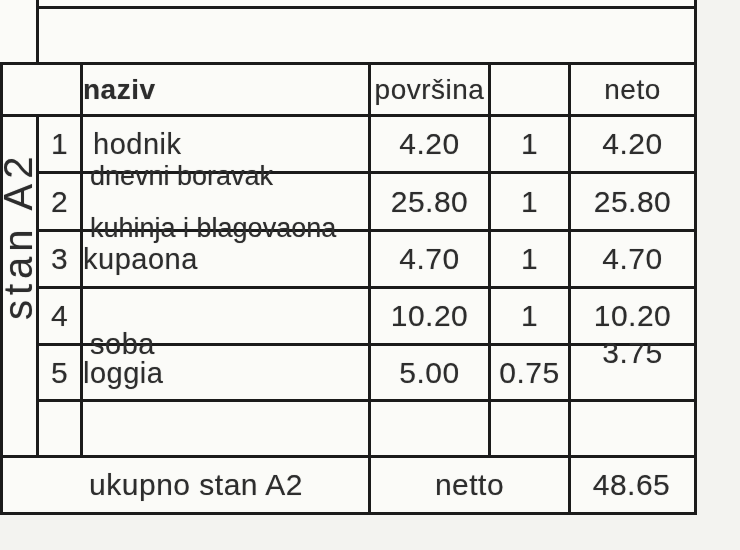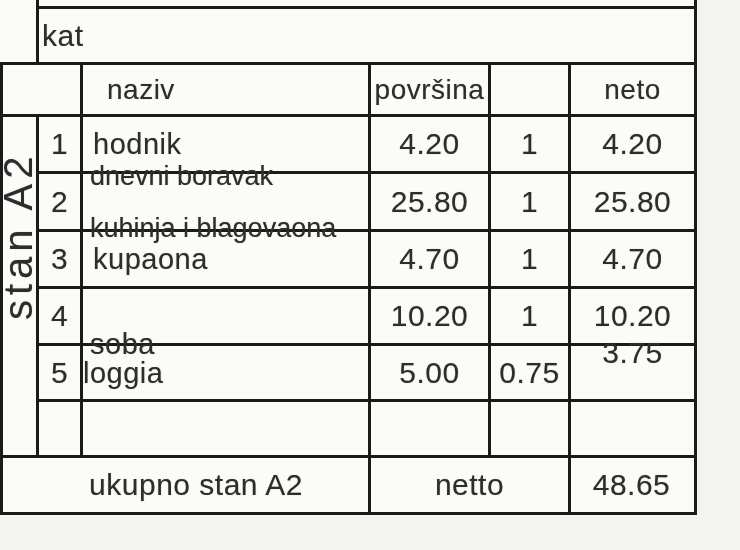--- a/index.html
+++ b/index.html
@@ -55,25 +55,24 @@
 
   <div class="vl" style="left:0px;top:62px;height:453px;"></div>
   <div class="vl" style="left:36px;top:0px;height:65px;"></div>
   <div class="vl" style="left:36px;top:114px;height:344px;"></div>
   <div class="vl" style="left:80px;top:62px;height:396px;"></div>
   <div class="vl" style="left:368px;top:62px;height:453px;"></div>
   <div class="vl" style="left:488px;top:62px;height:396px;"></div>
   <div class="vl" style="left:568px;top:62px;height:453px;"></div>
   <div class="vl" style="left:694px;top:0px;height:515px;"></div>
 
-  <div class="cell left" style="left:42px;top:9px;width:300px;height:53px;">kat</div>
 
   <div class="vlabel">stan A2</div>
 
-  <div class="cell left hdr" style="left:83px;top:65px;width:285px;height:49px;padding-left:24px;">naziv</div>
+  <div class="cell left hdr" style="left:83px;top:65px;width:285px;height:49px;font-weight:bold;">naziv</div>
   <div class="cell hdr" style="left:371px;top:65px;width:117px;height:49px;">površina</div>
   <div class="cell hdr" style="left:571px;top:65px;width:123px;height:49px;">neto</div>
 
   <div class="cell" style="left:39px;top:117px;width:41px;height:54px;">1</div>
   <div class="cell name-cell" style="left:83px;top:117px;width:283px;height:54px;padding-left:10px;">
     <span>hodnik</span>
       <span></span>
   </div>
   <div class="cell" style="left:371px;top:117px;width:117px;height:54px;">4.20</div>
   <div class="cell" style="left:491px;top:117px;width:77px;height:54px;">1</div>
@@ -82,21 +81,21 @@
   <div class="cell" style="left:39px;top:174px;width:41px;height:55px;">2</div>
   <div class="cell name-cell tight" style="left:83px;top:174px;width:283px;height:55px;padding-left:7px;gap:26px;">
     <span>dnevni boravak</span>
       <span>kuhinja i blagovaona</span>
   </div>
   <div class="cell" style="left:371px;top:174px;width:117px;height:55px;">25.80</div>
   <div class="cell" style="left:491px;top:174px;width:77px;height:55px;">1</div>
   <div class="cell" style="left:571px;top:174px;width:123px;height:55px;">25.80</div>
 
   <div class="cell" style="left:39px;top:232px;width:41px;height:54px;">3</div>
-  <div class="cell name-cell" style="left:83px;top:232px;width:283px;height:54px;padding-left:10px;">
+  <div class="cell name-cell" style="left:83px;top:232px;width:283px;height:54px;padding-left:0;">
     <span>kupaona</span>
       <span></span>
   </div>
   <div class="cell" style="left:371px;top:232px;width:117px;height:54px;">4.70</div>
   <div class="cell" style="left:491px;top:232px;width:77px;height:54px;">1</div>
   <div class="cell" style="left:571px;top:232px;width:123px;height:54px;">4.70</div>
 
   <div class="cell" style="left:39px;top:289px;width:41px;height:54px;">4</div>
   <div class="cell name-cell" style="left:83px;top:289px;width:283px;height:54px;padding-left:7px;margin-top:28px;">
     <span>soba</span>

